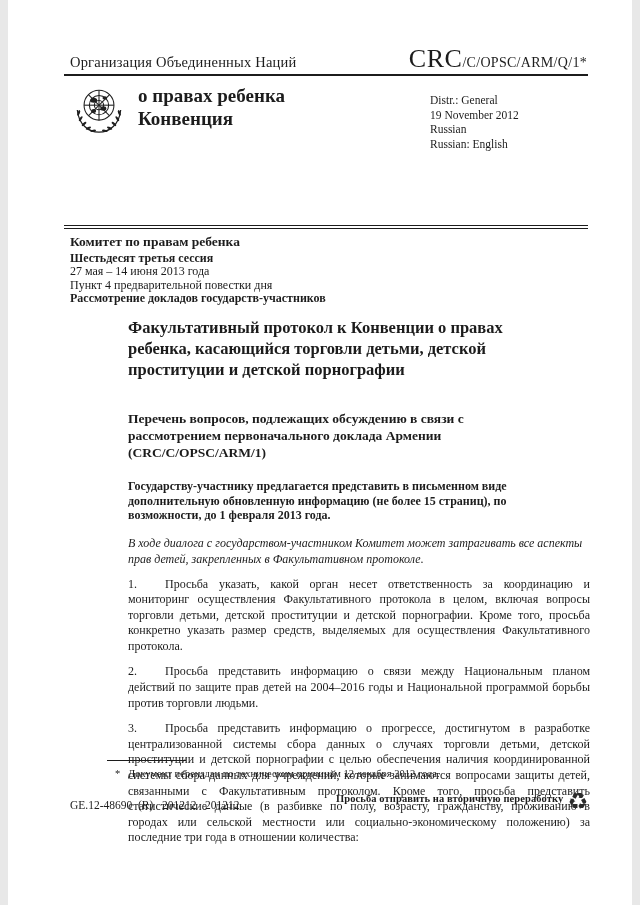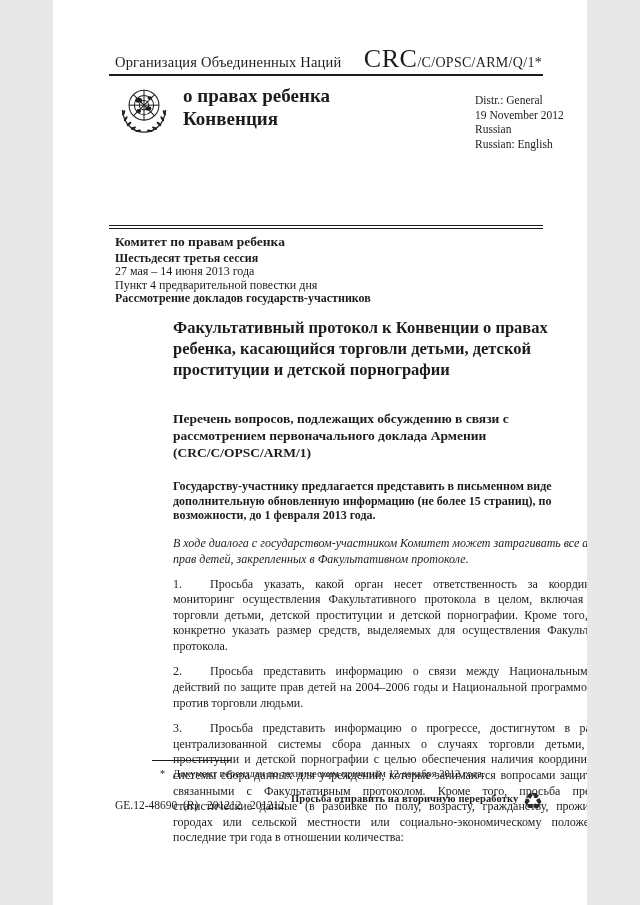--- a/index.html
+++ b/index.html
@@ -1,18 +1,18 @@
 <!DOCTYPE html>
 <html><head>
 <meta charset="utf-8">
 <style>
   html,body{margin:0;padding:0;background:#e8e8e8;}
   .page{
     position:relative;
-    width:534px;height:905px;
+    width:624px;height:905px;
     background:#ffffff;
     color:#1c1c1c;
     font-family:"Liberation Serif","DejaVu Serif",serif;
     overflow:hidden;
     margin:0 auto;
   }
   
   .org-name{
     position:absolute;left:62px;top:54px;
     font-size:14.5px;letter-spacing:.2px;
@@ -168,21 +168,21 @@
   </div>
 
   <div class="main">
     <h1 class="title">Факультативный протокол к Конвенции о правах ребенка, касающийся торговли детьми, детской проституции и детской порнографии</h1>
     <h2 class="subtitle">Перечень вопросов, подлежащих обсуждению в связи с рассмотрением первоначального доклада Армении (CRC/C/OPSC/ARM/1)</h2>
     <p class="instruction">Государству-участнику предлагается представить в письменном виде дополнительную обновленную информацию (не более 15 страниц), по возможности, до 1 февраля 2013 года.</p>
     <p class="note">В ходе диалога с государством-участником Комитет может затрагивать все аспекты прав детей, закрепленных в Факультативном протоколе.</p>
 
     <p class="body-para"><span class="pnum">1.</span><span>Просьба указать, какой орган несет ответственность за координацию и мониторинг осуществления Факультативного протокола в целом, включая вопросы торговли детьми, детской проституции и детской порнографии. Кроме того, просьба конкретно указать размер средств, выделяемых для осуществления Факультативного протокола.</span></p>
 
-    <p class="body-para"><span class="pnum">2.</span><span>Просьба представить информацию о связи между Национальным планом действий по защите прав детей на 2004–2006 годы и Национальной программой борьбы против торговли людьми.</span></p>
+    <p class="body-para"><span class="pnum">2.</span><span>Просьба представить информацию о связи между Национальным планом действий по защите прав детей на 2004–2016 годы и Национальной программой борьбы против торговли людьми.</span></p>
 
     <p class="body-para"><span class="pnum">3.</span><span>Просьба представить информацию о прогрессе, достигнутом в разработке централизованной системы сбора данных о случаях торговли детьми, детской проституции и детской порнографии с целью обеспечения наличия координированной системы сбора данных для учреждений, которые занимаются вопросами защиты детей, связанными с Факультативным протоколом. Кроме того, просьба представить статистические данные (в разбивке по полу, возрасту, гражданству, проживанию в городах или сельской местности или социально-экономическому положению) за последние три года в отношении количества:</span></p>
   </div>
 
   <div class="footnote">
     <div class="footnote-rule"></div>
     <div class="footnote-line">
       <span class="marker">*</span><span>Документ переиздан по техническим причинам 12 декабря 2012 года.</span>
     </div>
   </div>

